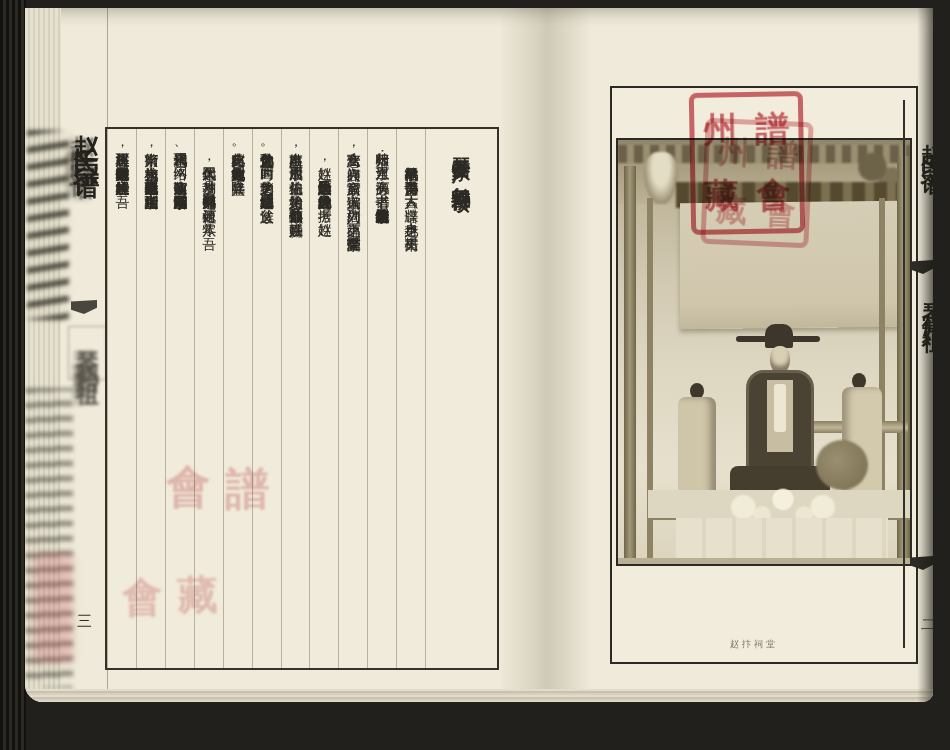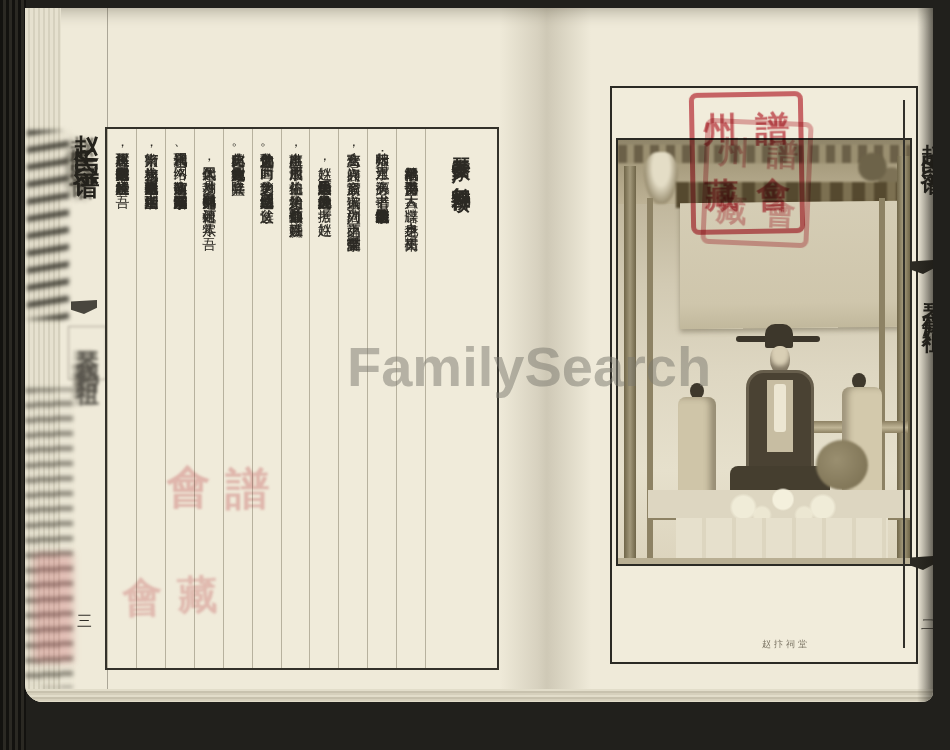--- a/index.html
+++ b/index.html
@@ -105,21 +105,21 @@
     box-shadow:0 2px 0 #8d8264;}
   .ph-garland{left:103px;top:336px;width:124px;height:52px;
     background:radial-gradient(circle at 50% 45%,#f4f0dd 0 14%,transparent 17%),
       radial-gradient(circle at 18% 60%,#f0ecd8 0 10%,transparent 13%),
       radial-gradient(circle at 82% 60%,#f0ecd8 0 10%,transparent 13%),
       radial-gradient(circle at 33% 75%,#ece7d2 0 8%,transparent 11%),
       radial-gradient(circle at 67% 75%,#ece7d2 0 8%,transparent 11%);}
   .ph-table{left:58px;top:378px;width:212px;height:50px;
     background:repeating-linear-gradient(90deg,#e6e0cc 0 26px,#ddd6c0 26px 30px);}
   .ph-floor{left:0;top:418px;width:296px;height:10px;background:#b9af93;}
-  .caption{position:absolute;left:118px;top:550px;width:80px;text-align:right;
+  .caption{position:absolute;left:118px;top:550px;width:80px;text-align:left;
     font-size:9px;letter-spacing:3px;color:#7b7464;}
   
   .stamp{position:absolute;box-sizing:border-box;border:5px solid #c84b57;border-radius:8px;
     display:grid;grid-template-columns:1fr 1fr;direction:rtl;align-items:center;justify-items:center;
     color:#c84b57;font-weight:bold;filter:blur(.5px);}
   .stampA{left:125px;top:84px;width:114px;height:142px;opacity:.82;font-size:34px;transform:rotate(-1deg);}
   .stampB{left:138px;top:112px;width:108px;height:126px;opacity:.45;font-size:31px;transform:rotate(2.5deg);}
   
   .rline{position:absolute;left:338px;top:92px;width:2px;height:548px;background:#32302a;}
   .rf-title{position:absolute;left:352px;top:118px;font-size:22px;font-weight:bold;color:#26241e;letter-spacing:9px;}
@@ -233,15 +233,14 @@
 
       <div class="rline"></div>
       <div class="rf-title vtext">赵氏宗谱</div>
       <div class="fish f1"></div>
       <div class="rf-sec vtext">琴鹤始祖</div>
       <div class="fish f2"></div>
       <div class="rf-num">二</div>
     </div>
 
     <div class="bottom-edge"></div>
-    <div class="watermark">FamilySearch</div>
   </div>
 </div>
 
 </body></html>

